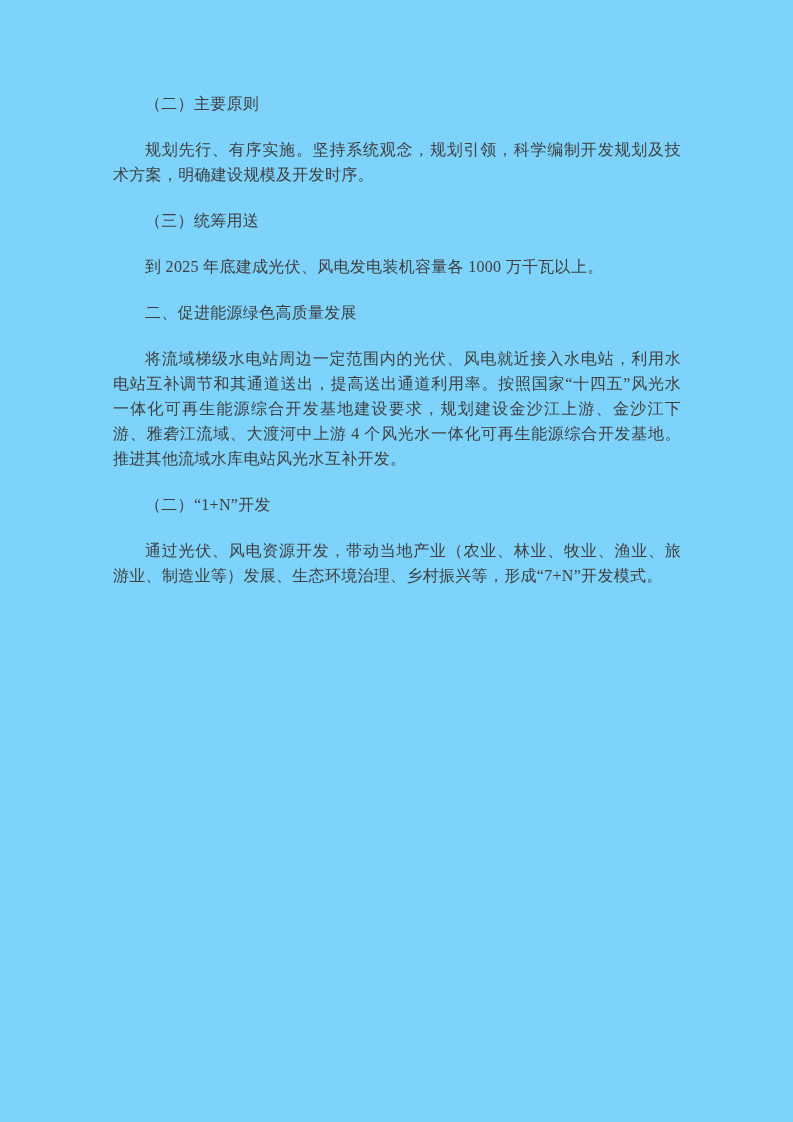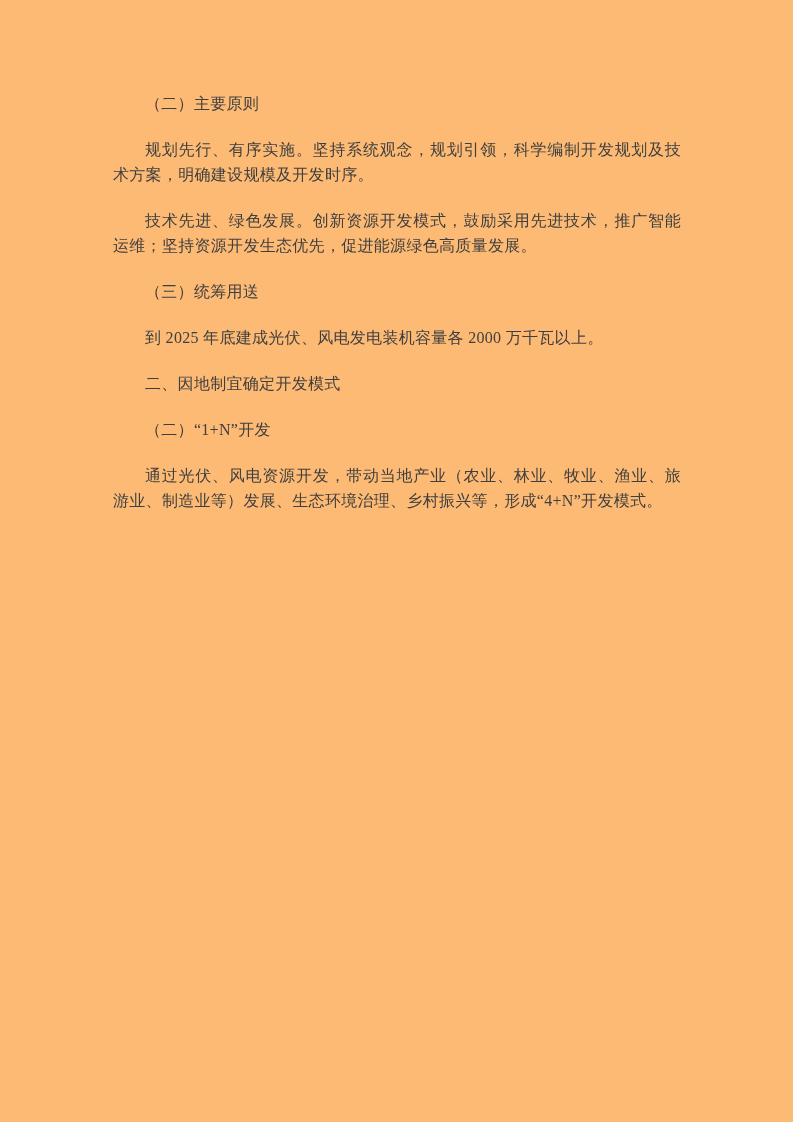--- a/index.html
+++ b/index.html
@@ -4,21 +4,21 @@
 <style>
   html, body {
     margin: 0;
     padding: 0;
     background: #ffffff;
   }
   .page {
     position: relative;
     width: 793px;
     height: 1122px;
-    background: #fdba74;
+    background: #7dd3fc;
     box-sizing: border-box;
     padding: 91px 112px 16px 113px;
     overflow: hidden;
   }
   .doc-body {
     width: 568px;
   }
   .para {
     font-family: "Liberation Serif", "DejaVu Serif", serif;
     font-size: 16px;
@@ -33,20 +33,20 @@
     text-align: left;
   }
 </style>
 </head>
 <body>
 
 <div class="page">
   <div class="doc-body">
     <p class="para heading">（二）主要原则</p>
     <p class="para">规划先行、有序实施。坚持系统观念，规划引领，科学编制开发规划及技术方案，明确建设规模及开发时序。</p>
-    <p class="para">技术先进、绿色发展。创新资源开发模式，鼓励采用先进技术，推广智能运维；坚持资源开发生态优先，促进能源绿色高质量发展。</p>
     <p class="para heading">（三）统筹用送</p>
-    <p class="para">到 2025 年底建成光伏、风电发电装机容量各 2000 万千瓦以上。</p>
-    <p class="para heading">二、因地制宜确定开发模式</p>
+    <p class="para">到 2025 年底建成光伏、风电发电装机容量各 1000 万千瓦以上。</p>
+    <p class="para heading">二、促进能源绿色高质量发展</p>
+    <p class="para">将流域梯级水电站周边一定范围内的光伏、风电就近接入水电站，利用水电站互补调节和其通道送出，提高送出通道利用率。按照国家“十四五”风光水一体化可再生能源综合开发基地建设要求，规划建设金沙江上游、金沙江下游、雅砻江流域、大渡河中上游 4 个风光水一体化可再生能源综合开发基地。推进其他流域水库电站风光水互补开发。</p>
     <p class="para heading">（二）“1+N”开发</p>
-    <p class="para">通过光伏、风电资源开发，带动当地产业（农业、林业、牧业、渔业、旅游业、制造业等）发展、生态环境治理、乡村振兴等，形成“4+N”开发模式。</p>
+    <p class="para">通过光伏、风电资源开发，带动当地产业（农业、林业、牧业、渔业、旅游业、制造业等）发展、生态环境治理、乡村振兴等，形成“7+N”开发模式。</p>
   </div>
 </div>
 
 </body></html>

